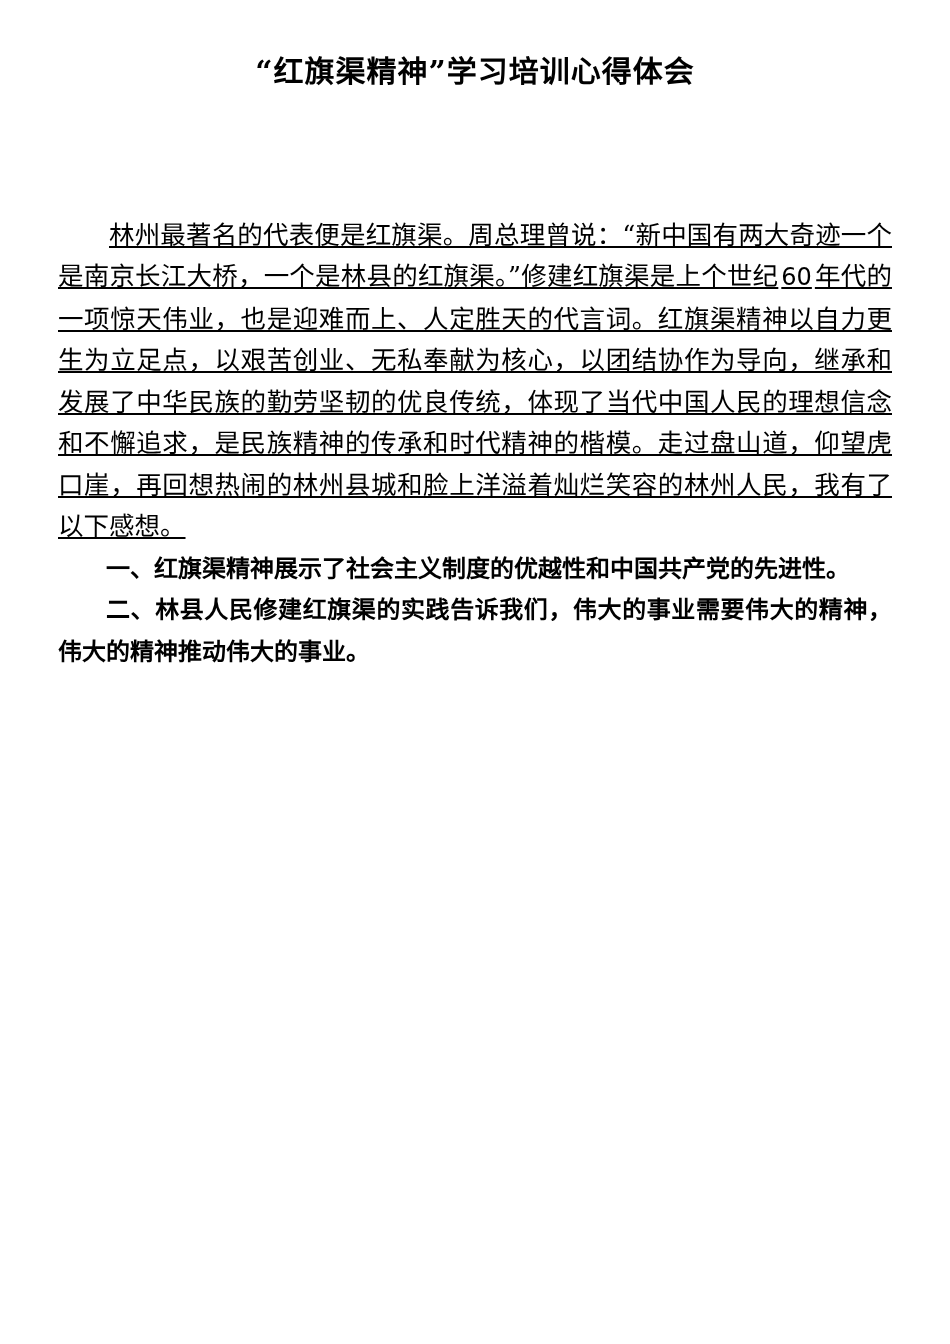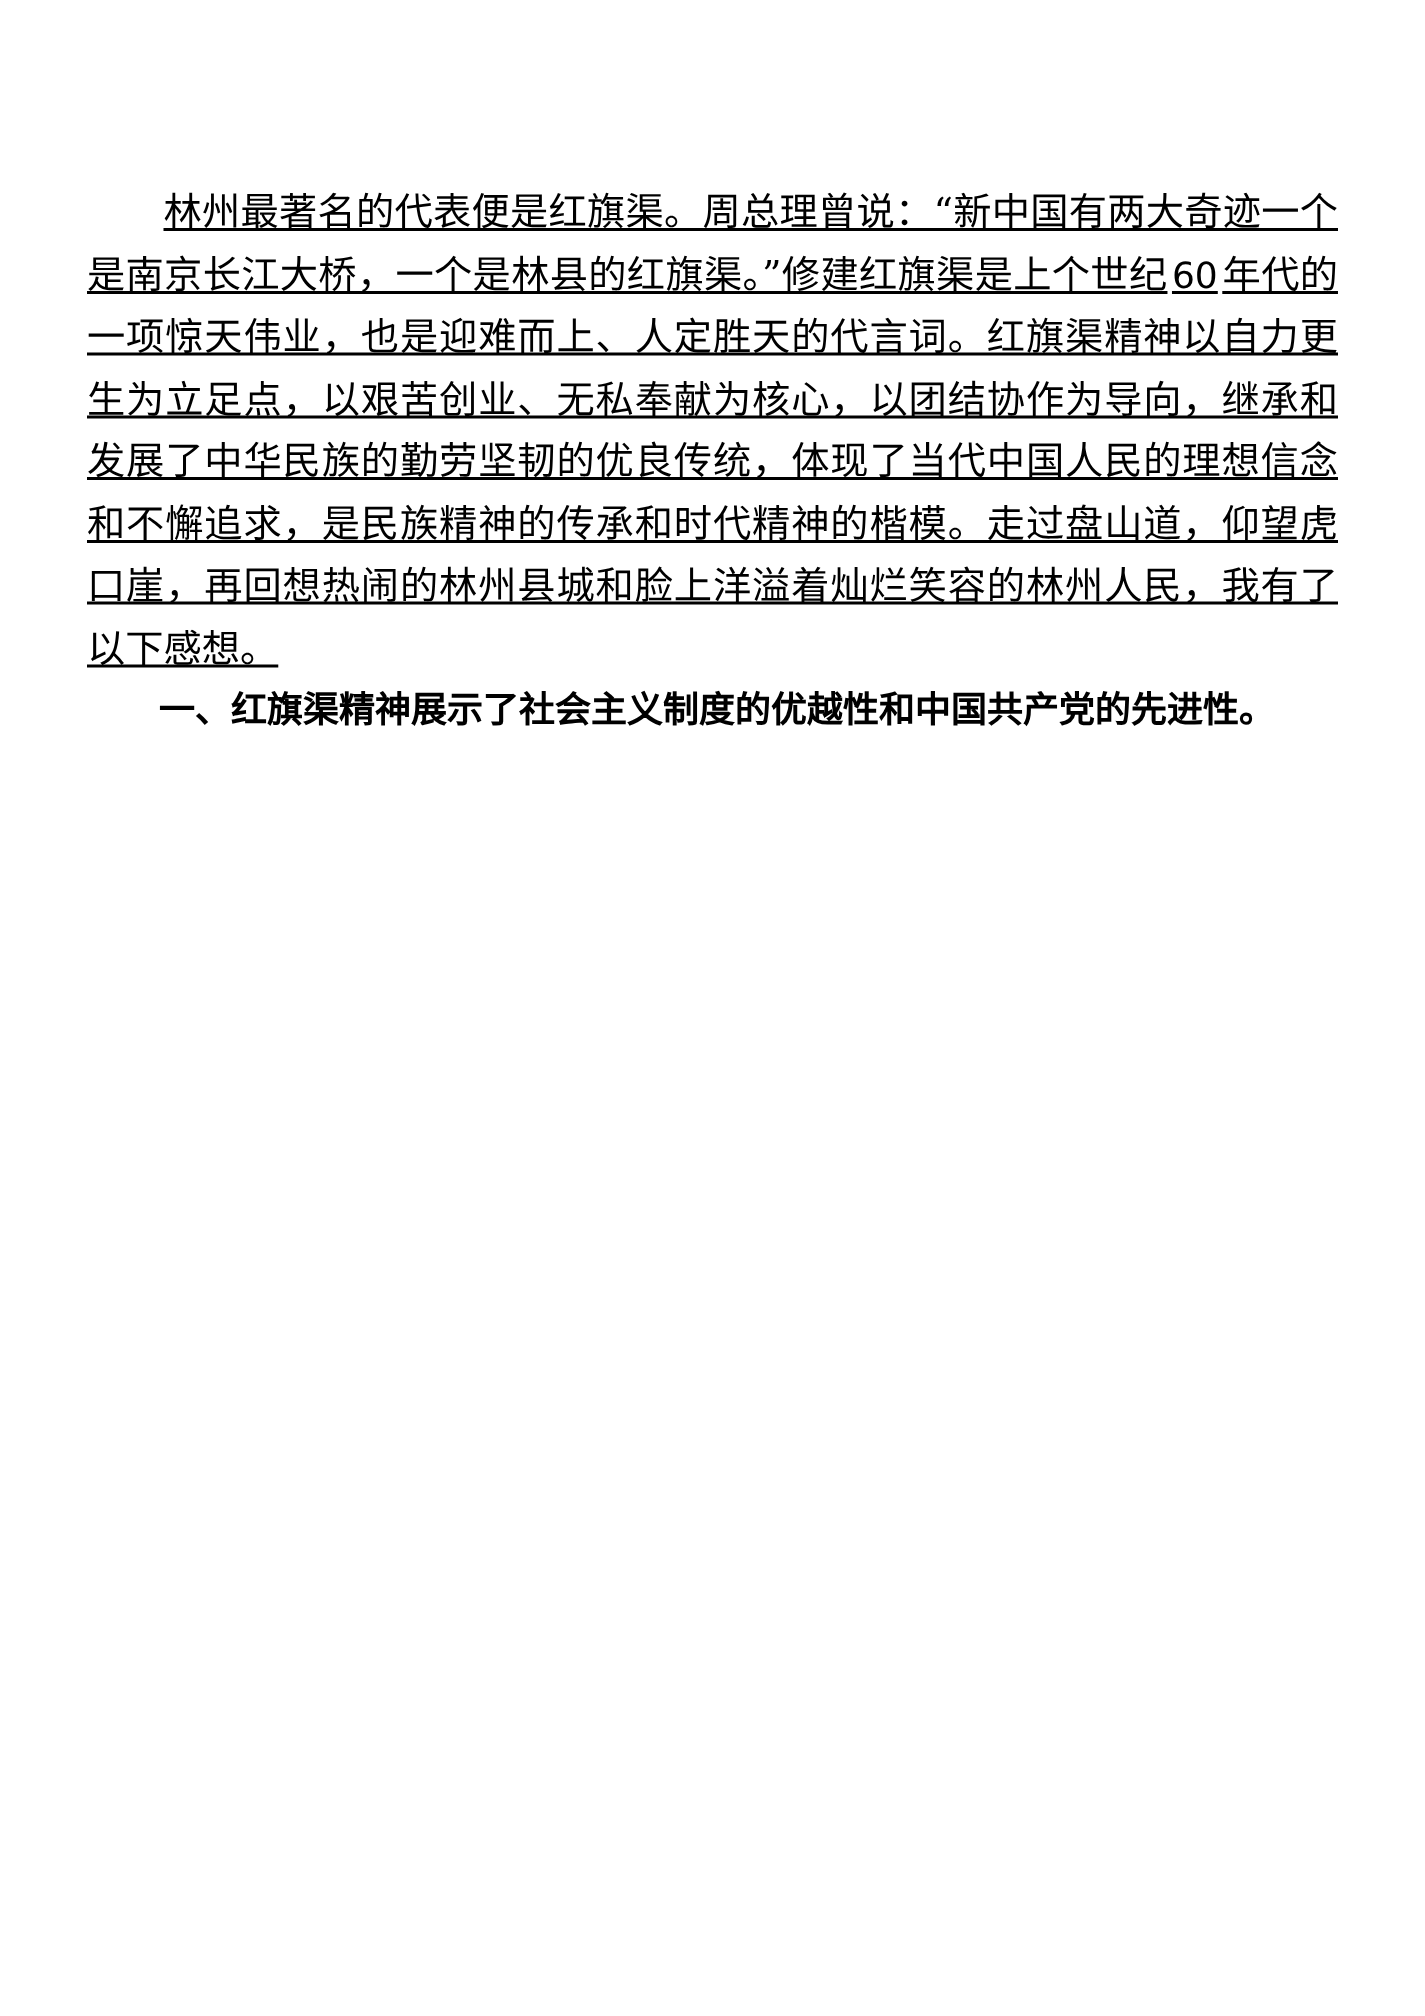--- a/index.html
+++ b/index.html
@@ -53,21 +53,21 @@
     text-justify: inter-character;
     text-indent: 2em;
     color: #000000;
     word-break: break-all;
     text-decoration: underline;
   }
 
   
   .section-heading {
     margin: 0;
-    font-family: Liberation Serif, serif;
+    font-family: Liberation Sans, sans-serif;
     font-size: 24px;
     font-weight: 700;
     line-height: 41.5px;
     text-align: justify;
     text-justify: inter-character;
     text-indent: 2em;
     color: #000000;
     word-break: break-all;
   }
 
@@ -82,23 +82,25 @@
     letter-spacing: 0;
   }
 </style>
 </head>
 <body>
 
 <div class="page">
 
   <div class="content">
 
+    <h1 class="doc-title">“红旗渠精神”学习培训心得体会</h1>
 
     <div class="gap-before-first"></div>
 
     <div id="blocks-container">
         <p class="body-para">林州最著名的代表便是红旗渠。周总理曾说：“新中国有两大奇迹一个是南京长江大桥，一个是林县的红旗渠。”修建红旗渠是上个世纪<span class="num">60</span>年代的一项惊天伟业，也是迎难而上、人定胜天的代言词。红旗渠精神以自力更生为立足点，以艰苦创业、无私奉献为核心，以团结协作为导向，继承和发展了中华民族的勤劳坚韧的优良传统，体现了当代中国人民的理想信念和不懈追求，是民族精神的传承和时代精神的楷模。走过盘山道，仰望虎口崖，再回想热闹的林州县城和脸上洋溢着灿烂笑容的林州人民，我有了以下感想。</p>
         <h2 class="section-heading">一、红旗渠精神展示了社会主义制度的优越性和中国共产党的先进性。</h2>
+        <h2 class="section-heading">二、林县人民修建红旗渠的实践告诉我们，伟大的事业需要伟大的精神，伟大的精神推动伟大的事业。</h2>
       </div>
 
   </div>
 
 </div>
 
 </body></html>

